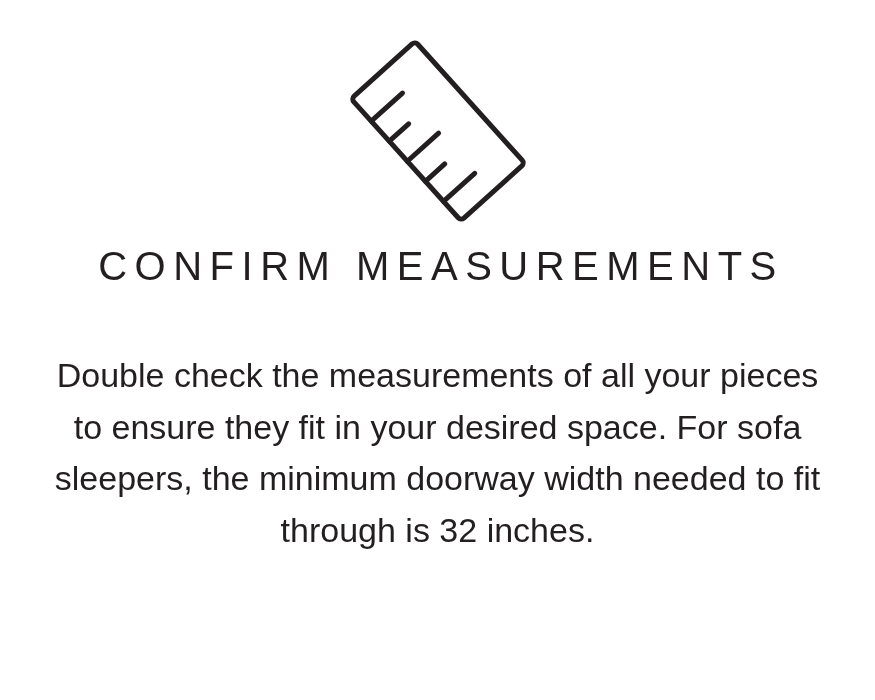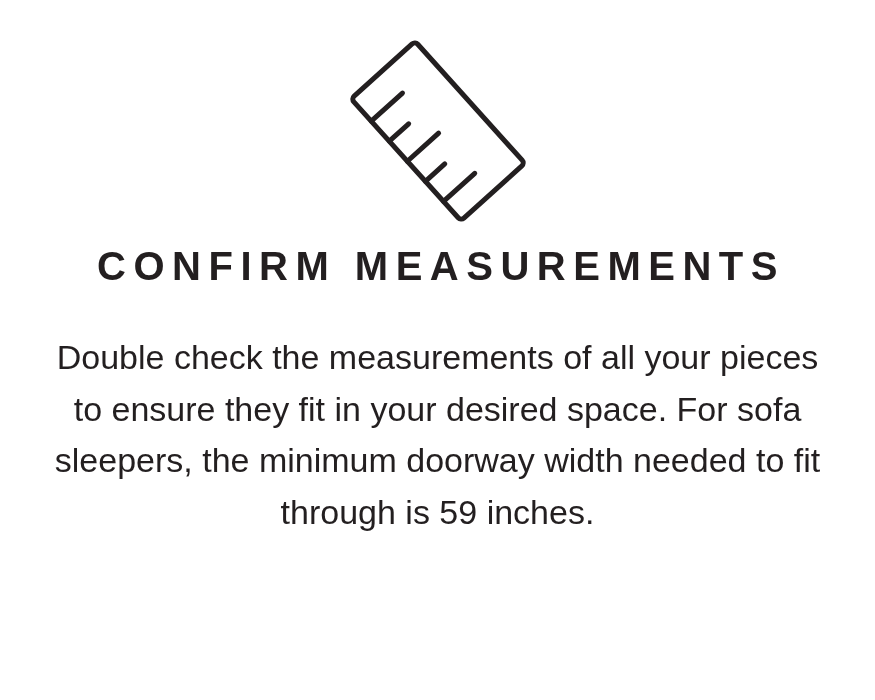--- a/index.html
+++ b/index.html
@@ -30,26 +30,26 @@
     height: 190px;
     display: flex;
     align-items: center;
     justify-content: center;
   }
   .icon-wrap svg {
     display: block;
   }
   .headline {
     font-size: 40px;
-    font-weight: 700;
+    font-weight: 400;
     letter-spacing: 7.5px;
     text-align: right;
     color: #231f20;
     line-height: 1.1;
-    margin: 0 0 44px 0;
+    margin: 0 0 62px 0;
     padding-left: 7px;
     white-space: nowrap;
   }
   .body-text {
     font-size: 34px;
     font-weight: 400;
     line-height: 1.52;
     text-align: center;
     color: #231f20;
     max-width: 790px;
@@ -69,15 +69,15 @@
         <line x1="62" y1="67" x2="88" y2="67"></line>
         <line x1="62" y1="94" x2="104" y2="94"></line>
         <line x1="62" y1="121" x2="88" y2="121"></line>
         <line x1="62" y1="148" x2="104" y2="148"></line>
       </g>
     </svg>
   </div>
 
   <h1 class="headline">CONFIRM MEASUREMENTS</h1>
 
-  <p class="body-text">Double check the measurements of all your pieces to ensure they fit in your desired space. For sofa sleepers, the minimum doorway width needed to fit through is 59 inches.</p>
+  <p class="body-text">Double check the measurements of all your pieces to ensure they fit in your desired space. For sofa sleepers, the minimum doorway width needed to fit through is 32 inches.</p>
 
 </div>
 
 </body></html>

